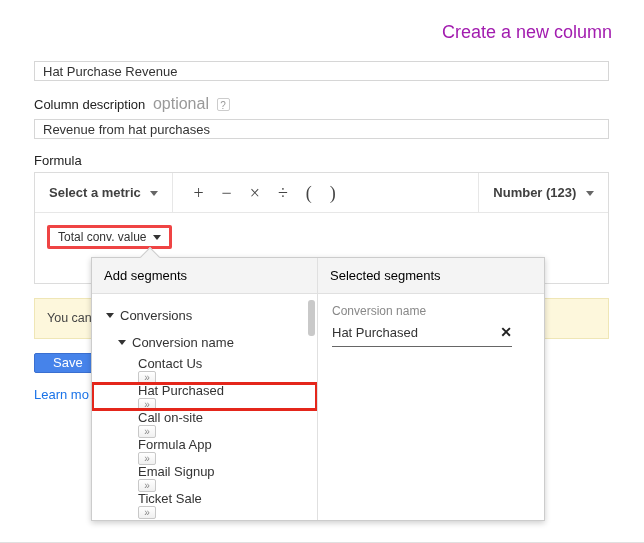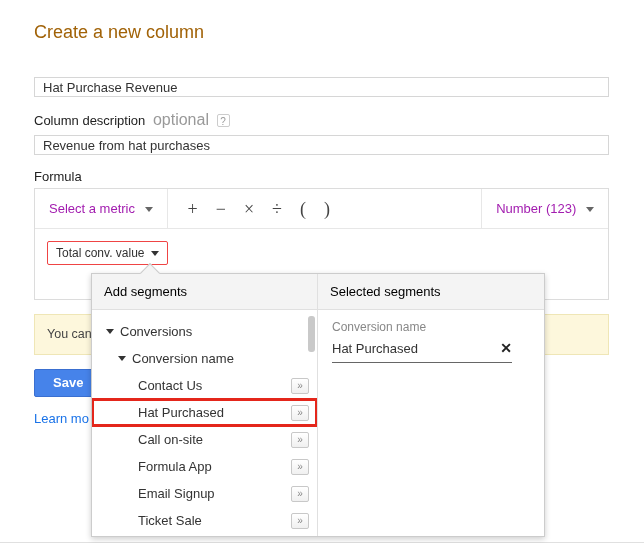--- a/index.html
+++ b/index.html
@@ -13,22 +13,23 @@
   }
   .page {
     padding: 16px 32px 0 34px;
     border-bottom: 1px solid #e0e0e0;
     position: relative;
     height: 543px;
   }
   h1.title {
     font-size: 18px;
     font-weight: normal;
-    margin: 6px 0 34px 0;
-    color: #a16207;
+    margin: 6px 0 18px 0;
+    color: #a21caf;
+    text-align: right;
   }
   .field-label {
     font-size: 13px;
     color: #222;
     margin-bottom: 6px;
   }
   .optional {
     color: #999;
     font-size: 16px;
     margin-left: 4px;
@@ -70,23 +71,23 @@
   .toolbar-section {
     display: flex;
     align-items: center;
     height: 100%;
     padding: 0 14px;
   }
   .toolbar-section.ops { flex: 1; justify-content: flex-start; gap: 18px; padding: 0 20px; }
   .toolbar-section.metric { border-right: 1px solid #e7e7e7; }
   .toolbar-section.fmt { border-left: 1px solid #e7e7e7; align-items: center; }
   .select-metric {
-    font-weight: normal;
-    font-size: 13px;
-    color: #a21caf;
+    font-weight: bold;
+    font-size: 13px;
+    color: #404040;
     cursor: pointer;
     white-space: nowrap;
   }
   .caret-down {
     display: inline-block;
     width: 0; height: 0;
     border-left: 4px solid transparent;
     border-right: 4px solid transparent;
     border-top: 5px solid #666;
     margin-left: 6px;
@@ -102,21 +103,21 @@
   .formula-body {
     padding: 12px 12px 32px 12px;
     min-height: 70px;
     position: relative;
   }
   .chip {
     display: inline-flex;
     align-items: center;
     height: 24px;
     padding: 0 8px;
-    border: 1px solid #ef4444;
+    border: 3px solid #ef4444;
     background: #fff;
     font-size: 12px;
     color: #333;
     border-radius: 2px;
     cursor: pointer;
     position: relative;
   }
   .chip .caret-down { border-top-color: #333; margin-left: 6px; }
   .chip-pointer {
     position: absolute;
@@ -143,24 +144,24 @@
   .actions {
     margin-top: 14px;
     display: flex;
     align-items: center;
     gap: 14px;
   }
   .btn-save {
     background: #4683ea;
     color: #fff;
     border: 1px solid #3a6fd0;
-    height: 28px;
+    height: 20px;
     padding: 0 18px;
     font-size: 13px;
-    font-weight: bold;
+    font-weight: normal;
     border-radius: 2px;
     cursor: pointer;
   }
   .link {
     color: #1a73e8;
     font-size: 13px;
     cursor: pointer;
     display: block;
     margin-top: 14px;
   }
@@ -189,31 +190,30 @@
     padding: 10px 12px;
     border-bottom: 1px solid #e0e0e0;
   }
   .pop-scroll {
     position: relative;
     padding: 8px 0 2px 0;
     overflow: hidden;
   }
   .tree-row {
     display: flex;
-    align-items: center;
     justify-content: space-between;
     height: 27px;
     padding: 0 8px 0 14px;
     font-size: 13px;
     color: #333;
     cursor: pointer;
   }
   .tree-row .lbl { display: flex; align-items: center; gap: 6px; }
   .tree-row.level-1 { padding-left: 26px; }
-  .tree-row.level-2 { padding-left: 46px; }
+  .tree-row.level-2 { padding-left: 46px; flex-direction: column; }
   .expand-caret {
     display: inline-block;
     width: 0; height: 0;
     border-left: 4px solid transparent;
     border-right: 4px solid transparent;
     border-top: 5px solid #333;
   }
   .add-btn {
     width: 18px;
     height: 16px;

